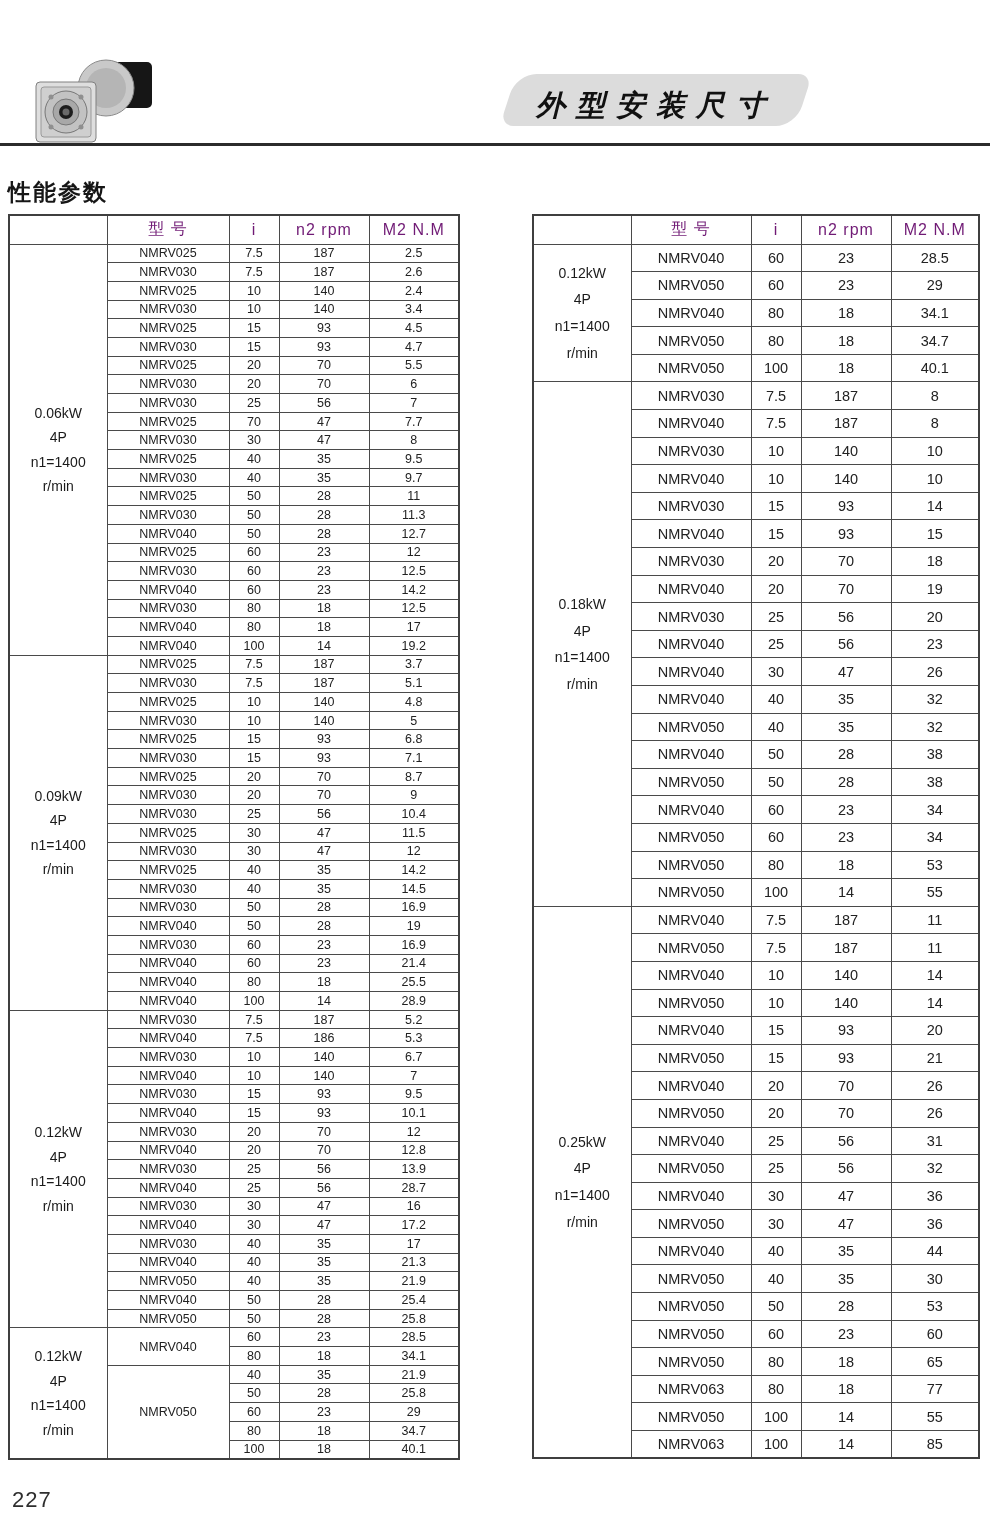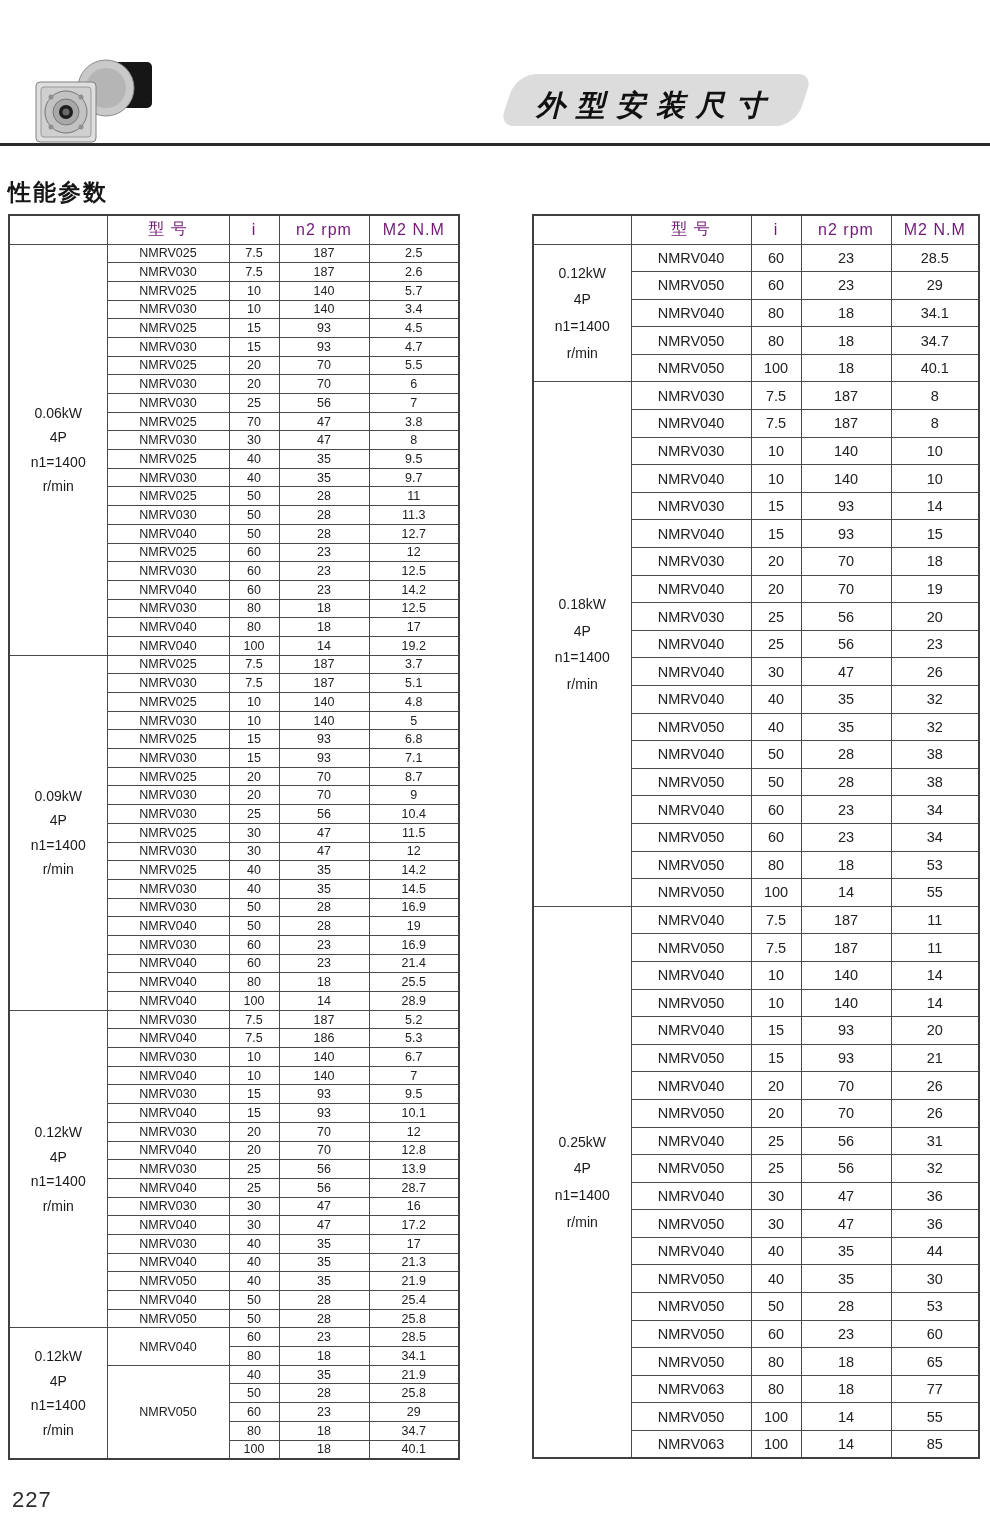--- a/index.html
+++ b/index.html
@@ -108,21 +108,21 @@
         <tr>
           <td rowspan="1">NMRV030</td>
           <td>7.5</td>
           <td>187</td>
           <td>2.6</td>
         </tr>
         <tr>
           <td rowspan="1">NMRV025</td>
           <td>10</td>
           <td>140</td>
-          <td>5.7</td>
+          <td>2.4</td>
         </tr>
         <tr>
           <td rowspan="1">NMRV030</td>
           <td>10</td>
           <td>140</td>
           <td>3.4</td>
         </tr>
         <tr>
           <td rowspan="1">NMRV025</td>
           <td>15</td>
@@ -150,21 +150,21 @@
         <tr>
           <td rowspan="1">NMRV030</td>
           <td>25</td>
           <td>56</td>
           <td>7</td>
         </tr>
         <tr>
           <td rowspan="1">NMRV025</td>
           <td>70</td>
           <td>47</td>
-          <td>3.8</td>
+          <td>7.7</td>
         </tr>
         <tr>
           <td rowspan="1">NMRV030</td>
           <td>30</td>
           <td>47</td>
           <td>8</td>
         </tr>
         <tr>
           <td rowspan="1">NMRV025</td>
           <td>40</td>

